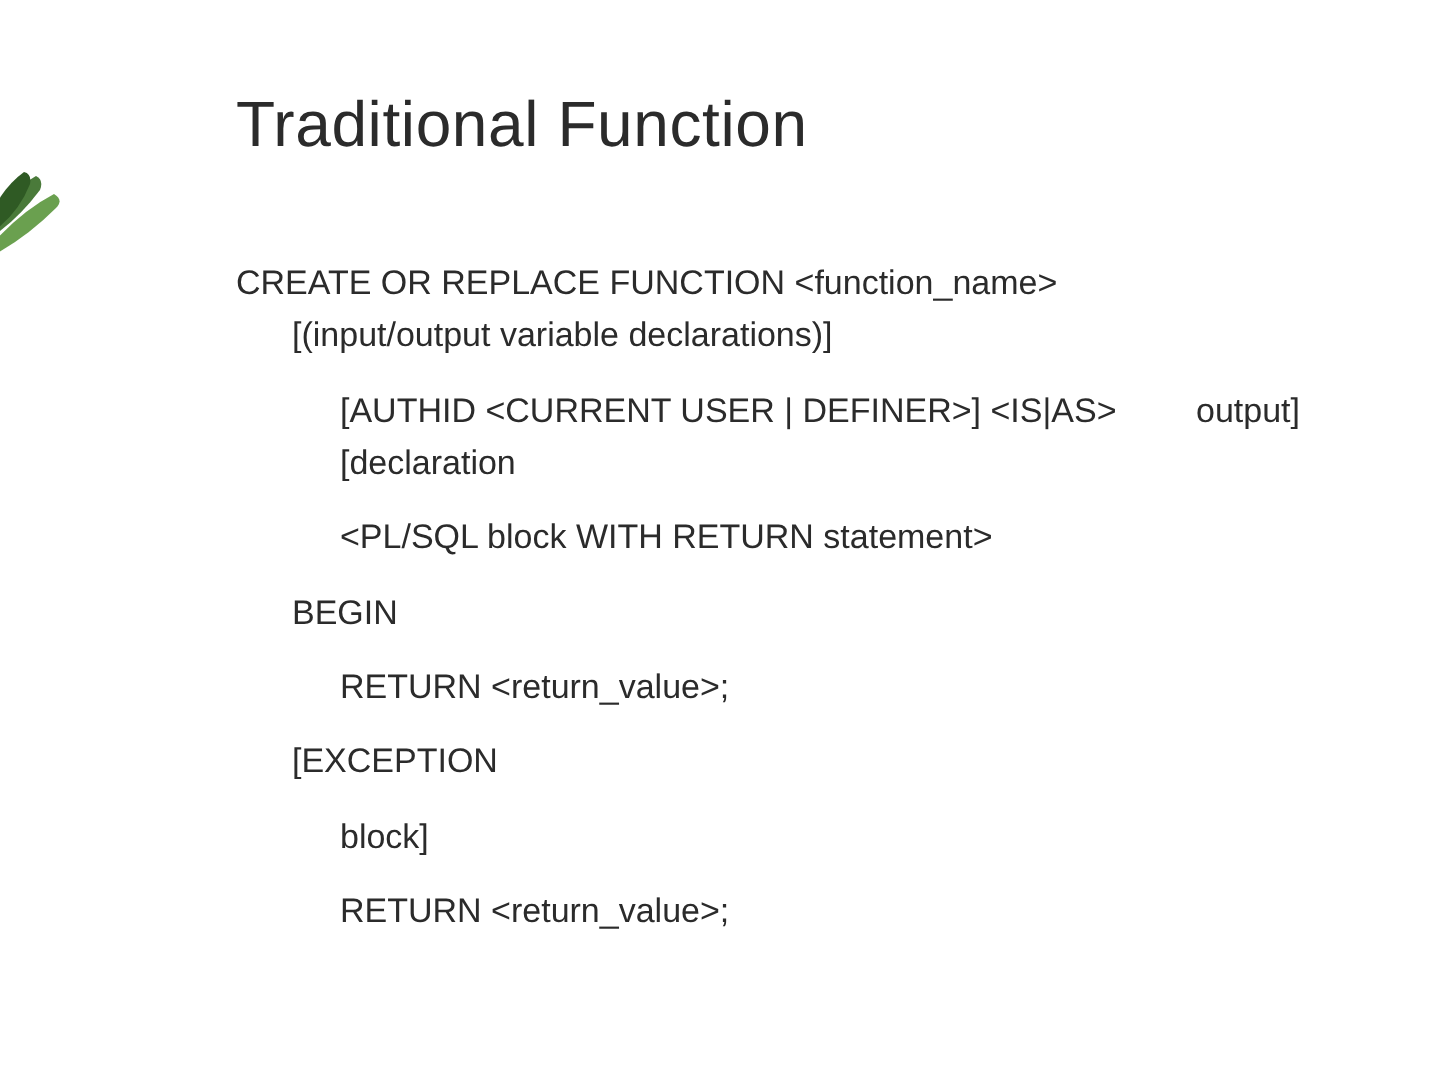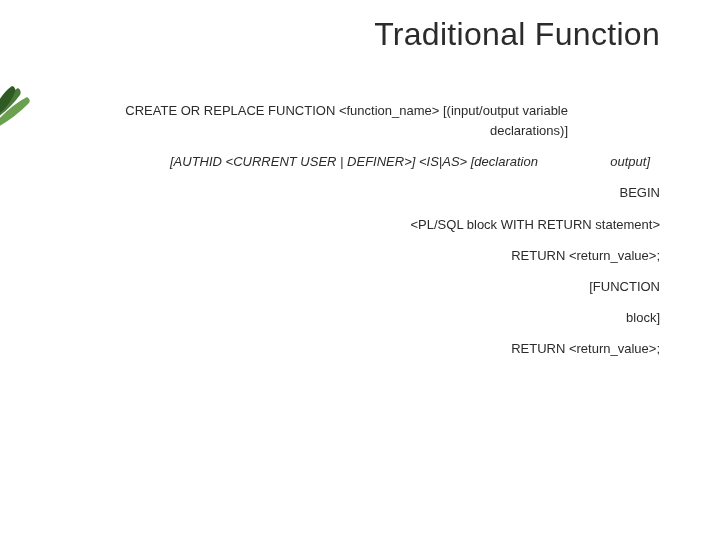--- a/index.html
+++ b/index.html
@@ -13,51 +13,49 @@
     }
     .deco {
       position: absolute;
       left: -20px;
       top: 70px;
       width: 80px;
       height: 80px;
       pointer-events: none;
     }
     .content {
-      padding: 16px 60px 0 118px;
-      text-align: right;
+      padding: 44px 60px 0 118px;
     }
     .title {
       font-size: 32px;
       font-weight: 400;
       color: #2b2b2b;
       margin-bottom: 48px;
       letter-spacing: 0.3px;
     }
     .code-block {
-      font-size: 13px;
+      font-size: 17px;
       color: #2b2b2b;
       line-height: 1.55;
     }
     .line {
       margin-bottom: 11px;
     }
     .wrap-hang {
       padding-left: 28px;
       text-indent: -28px;
       margin-left: 28px;
       max-width: 450px;
     }
     .line1 { margin-left: 0; }
     .indent1 { margin-left: 52px; }
     .indent2 { margin-left: 28px; }
     .row2 {
       display: flex;
       margin-bottom: 11px;
-      font-style: italic;
     }
     .row2 .left { margin-left: 52px; }
     .row2 .right { margin-left: auto; margin-right: 10px; }
   </style>
 </head>
 <body>
 
 <svg class="deco" viewBox="0 0 80 80">
   <path d="M5 55 Q 25 45 40 25 Q 42 20 38 18 Q 20 28 5 55 Z" fill="#4a7a3a"></path>
   <path d="M8 62 Q 30 52 48 34 Q 52 30 47 27 Q 26 38 8 62 Z" fill="#6aa04f"></path>
@@ -66,20 +64,20 @@
 
 <div class="content">
   <h1 class="title">Traditional Function</h1>
 
   <div class="code-block">
     <div class="line wrap-hang line1">CREATE OR REPLACE FUNCTION &lt;function_name&gt; [(input/output variable declarations)]</div>
     <div class="row2">
       <span class="left">[AUTHID &lt;CURRENT USER | DEFINER&gt;] &lt;IS|AS&gt; [declaration</span>
       <span class="right">output]</span>
     </div>
+    <div class="line indent1">&lt;PL/SQL block WITH RETURN statement&gt;</div>
     <div class="line indent2">BEGIN</div>
-    <div class="line indent1">&lt;PL/SQL block WITH RETURN statement&gt;</div>
     <div class="line indent1">RETURN &lt;return_value&gt;;</div>
-    <div class="line indent2">[FUNCTION</div>
+    <div class="line indent2">[EXCEPTION</div>
     <div class="line indent1">block]</div>
     <div class="line indent1">RETURN &lt;return_value&gt;;</div>
   </div>
 </div>
 
 </body></html>

